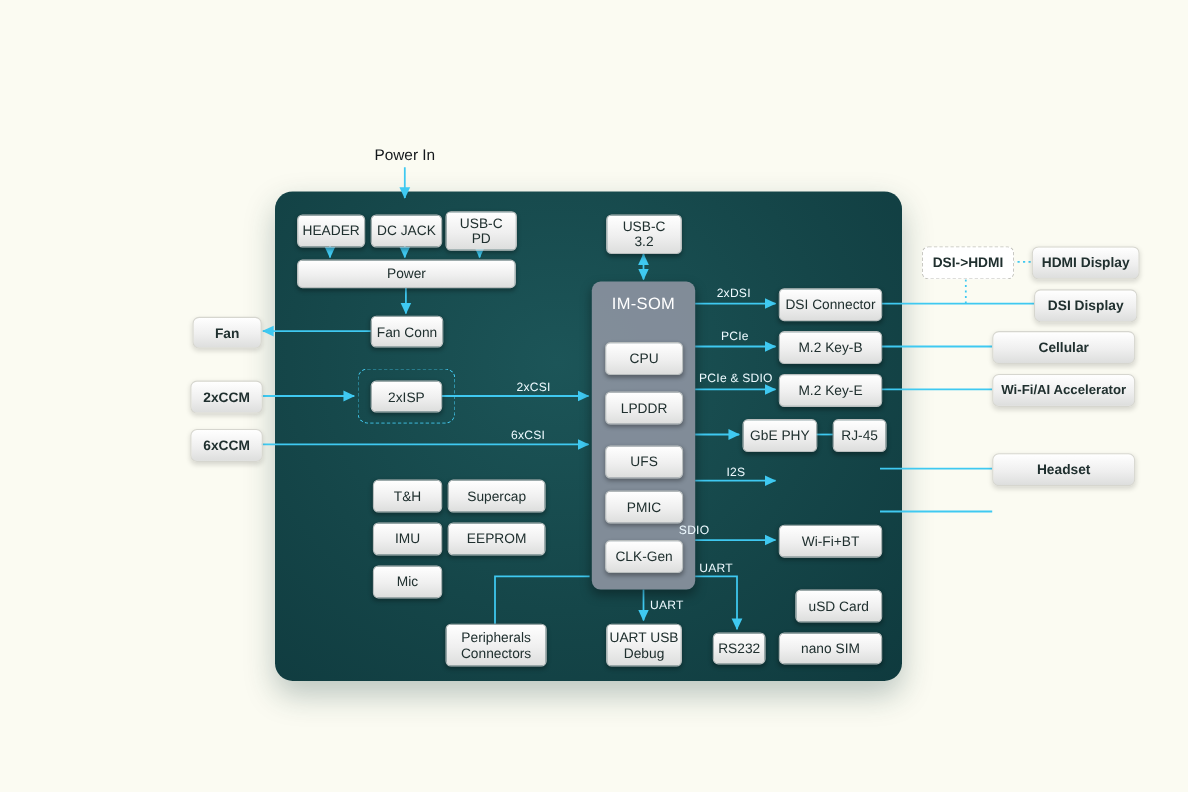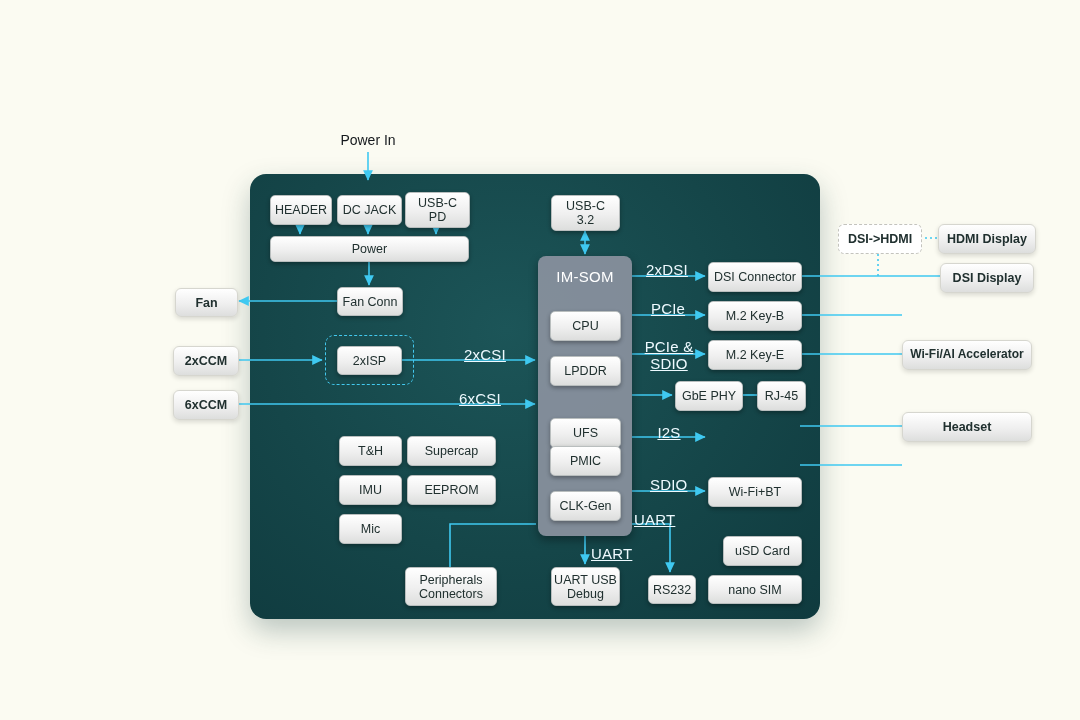--- a/index.html
+++ b/index.html
@@ -49,23 +49,22 @@
     box-shadow:0 4px 10px rgba(0,0,0,0.35);
     z-index:4;
   }
   .imsom-title{
     position:absolute;left:538px;top:234px;width:94px;
     text-align:center;color:#ffffff;font-size:15px;font-weight:500;
     z-index:5;letter-spacing:0.3px;
   }
   .buslabel{
     position:absolute;z-index:6;
-    color:#eefaff;font-size:15px;text-align:center;
+    color:#eefaff;font-size:11px;text-align:center;
     letter-spacing:0.2px;
-    text-decoration:underline;
   }
   .powerin{
     position:absolute;left:320px;top:98px;width:96px;
     text-align:center;color:#14181c;font-size:14px;z-index:6;
   }
   .opt-enclosure{
     position:absolute;left:325px;top:301px;width:87px;height:48px;
     border:1.5px dashed #43c9ef;border-radius:9px;z-index:2;
   }
   svg.wires{position:absolute;inset:0;z-index:3;pointer-events:none;}
@@ -114,21 +113,21 @@
       <path d="M450 533 L450 490 L536 490"></path>
     </g>
   </svg>
 
   <div class="powerin">Power In</div>
 
   <div class="imsom"></div>
   <div class="imsom-title">IM-SOM</div>
   <div class="node" style="left:550px;top:277px;width:69px;height:28px">CPU</div>
   <div class="node" style="left:550px;top:322px;width:69px;height:28px">LPDDR</div>
-  <div class="node" style="left:550px;top:384px;width:69px;height:28px">UFS</div>
+  <div class="node" style="left:550px;top:371px;width:69px;height:28px">UFS</div>
   <div class="node" style="left:550px;top:412px;width:69px;height:28px">PMIC</div>
   <div class="node" style="left:550px;top:457px;width:69px;height:28px">CLK-Gen</div>
 
   <div class="node" style="left:270px;top:161px;width:60px;height:28px">HEADER</div>
   <div class="node" style="left:337px;top:161px;width:63px;height:28px">DC JACK</div>
   <div class="node" style="left:405px;top:158px;width:63px;height:34px">USB-C
 PD</div>
   <div class="node" style="left:270px;top:202px;width:197px;height:24px">Power</div>
   <div class="node" style="left:337px;top:253px;width:64px;height:27px">Fan Conn</div>
   <div class="node" style="left:551px;top:161px;width:67px;height:34px">USB-C
@@ -156,26 +155,27 @@
   <div class="node" style="left:723px;top:502px;width:77px;height:28px">uSD Card</div>
   <div class="node" style="left:708px;top:541px;width:92px;height:27px">nano SIM</div>
 
   <div class="node outside" style="left:175px;top:254px;width:61px;height:27px">Fan</div>
   <div class="node outside" style="left:173px;top:312px;width:64px;height:28px">2xCCM</div>
   <div class="node outside" style="left:173px;top:356px;width:64px;height:28px">6xCCM</div>
 
   <div class="node outside dashed" style="left:838px;top:190px;width:82px;height:28px">DSI-&gt;HDMI</div>
   <div class="node outside" style="left:938px;top:190px;width:96px;height:28px">HDMI Display</div>
   <div class="node outside" style="left:940px;top:229px;width:92px;height:28px">DSI Display</div>
+  <div class="node outside" style="left:902px;top:267px;width:128px;height:28px">Cellular</div>
   <div class="node outside" style="left:902px;top:306px;width:128px;height:28px;font-size:12px">Wi-Fi/AI Accelerator</div>
   <div class="node outside" style="left:902px;top:378px;width:128px;height:28px">Headset</div>
 
   <div class="buslabel" style="left:460px;top:312px;width:50px">2xCSI</div>
   <div class="buslabel" style="left:455px;top:356px;width:50px">6xCSI</div>
   <div class="buslabel" style="left:644px;top:227px;width:46px">2xDSI</div>
   <div class="buslabel" style="left:648px;top:266px;width:40px">PCIe</div>
   <div class="buslabel" style="left:633px;top:304px;width:72px">PCIe &amp; SDIO</div>
   <div class="buslabel" style="left:654px;top:390px;width:30px">I2S</div>
-  <div class="buslabel" style="left:650px;top:442px;width:36px">SDIO</div>
+  <div class="buslabel" style="left:613px;top:442px;width:36px">SDIO</div>
   <div class="buslabel" style="left:634px;top:477px;width:34px">UART</div>
   <div class="buslabel" style="left:591px;top:511px;width:34px;text-align:left">UART</div>
 
 </div>
 
 </body></html>

